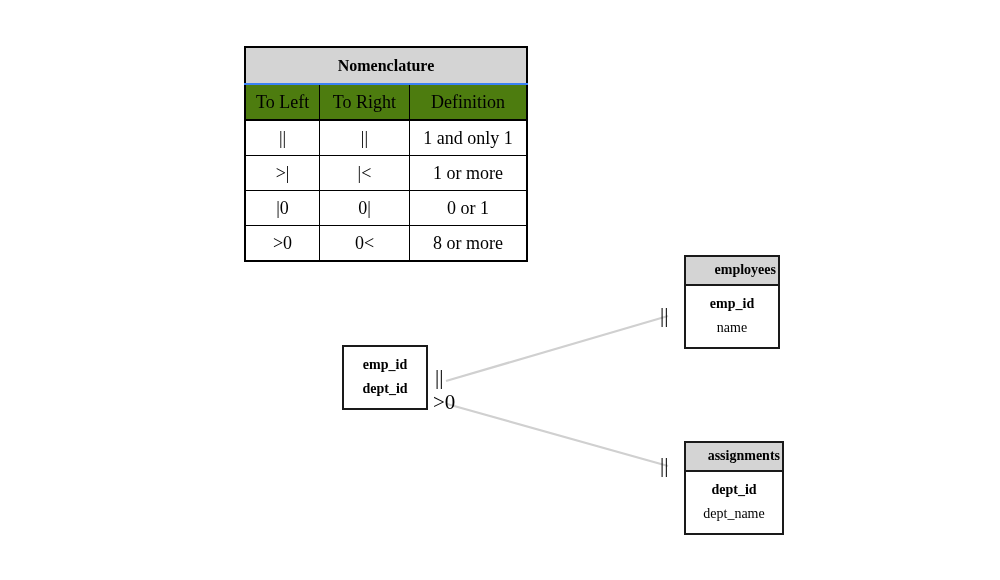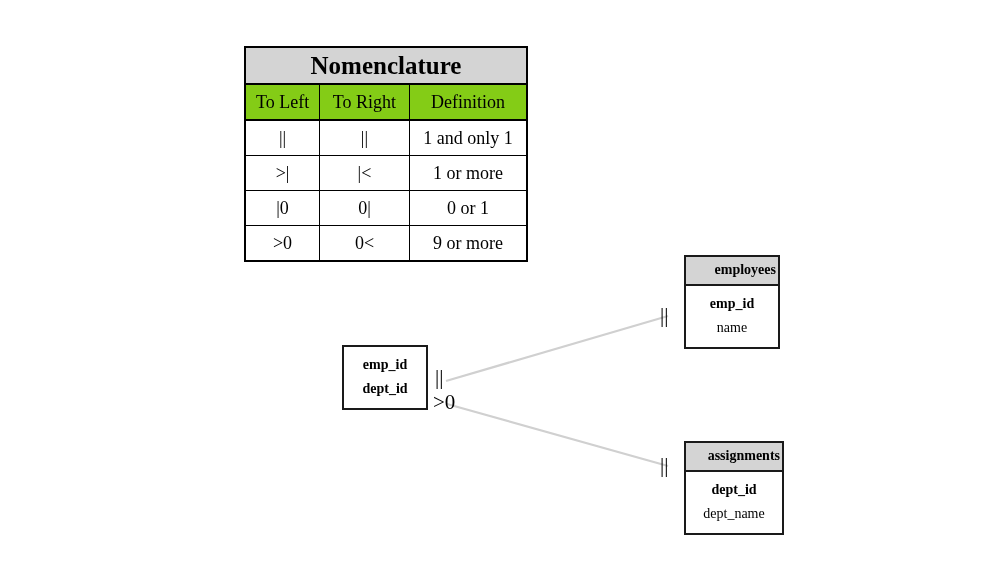--- a/index.html
+++ b/index.html
@@ -34,26 +34,26 @@
     text-align: center;
     vertical-align: middle;
     font-size: 18px;
     font-weight: normal;
     line-height: 1;
     color: #000000;
   }
   #nomenclature .title-cell {
     background: #d4d4d4;
     font-weight: bold;
-    font-size: 25px;
+    font-size: 16px;
     height: 35px;
-    border-bottom: 2px solid #000000;
+    border-bottom: 2px solid #3b82f6;
   }
   #nomenclature .col-head {
-    background: #84cc16;
+    background: #4d7c0f;
     font-size: 18px;
     border-bottom: 2px solid #000000;
   }
   #nomenclature .c-left  { width: 75px; }
   #nomenclature .c-right { width: 91px; }
   #nomenclature .c-def   { width: 118px; }
   #nomenclature .sym { letter-spacing: 0px; }
 
   
   .entity {
@@ -137,21 +137,21 @@
         <td>1 or more</td>
       </tr>
       <tr>
         <td class="sym">|0</td>
         <td class="sym">0|</td>
         <td>0 or 1</td>
       </tr>
       <tr>
         <td class="sym">&gt;0</td>
         <td class="sym">0&lt;</td>
-        <td>9 or more</td>
+        <td>8 or more</td>
       </tr>
     </tbody>
   </table>
 
   <svg id="connectors" viewBox="0 0 1000 580" xmlns="http://www.w3.org/2000/svg">
     <line x1="446" y1="381" x2="668" y2="316" stroke="#d0d0d0" stroke-width="2.2"></line>
     <line x1="447" y1="404" x2="668" y2="466" stroke="#d0d0d0" stroke-width="2.2"></line>
   </svg>
 
   <div class="card-marker" style="left:435px; top:367px;">||</div>

